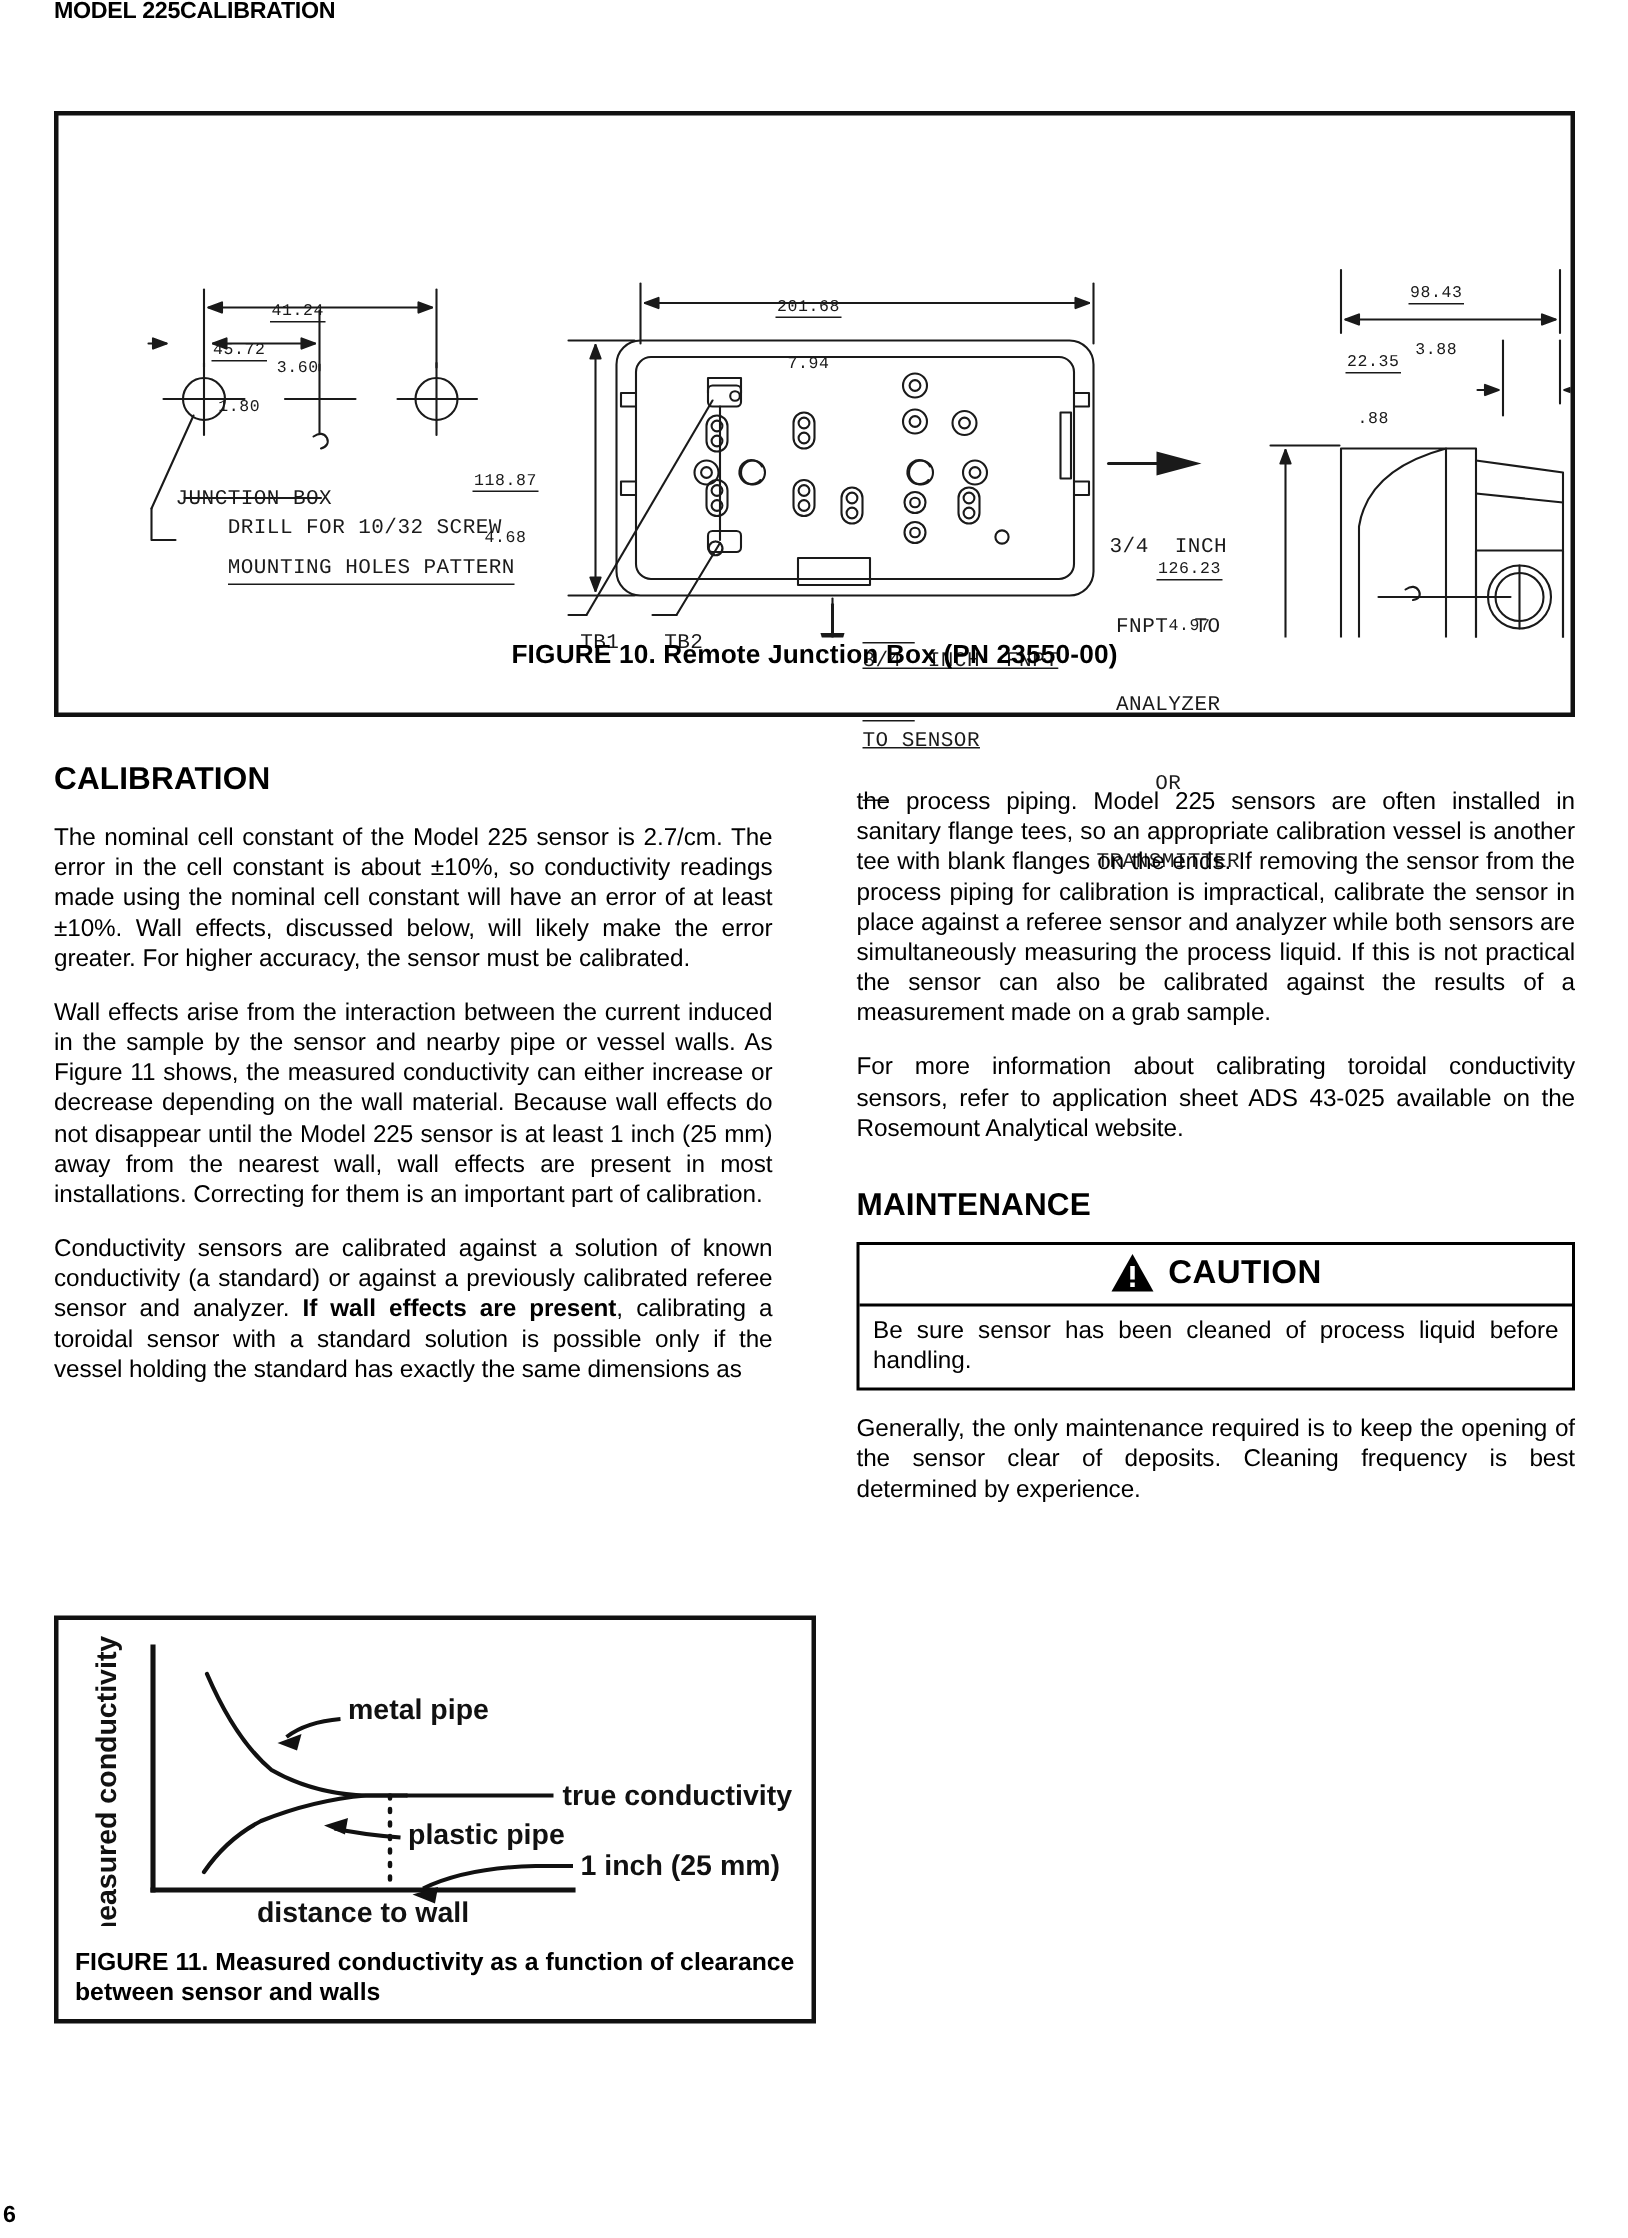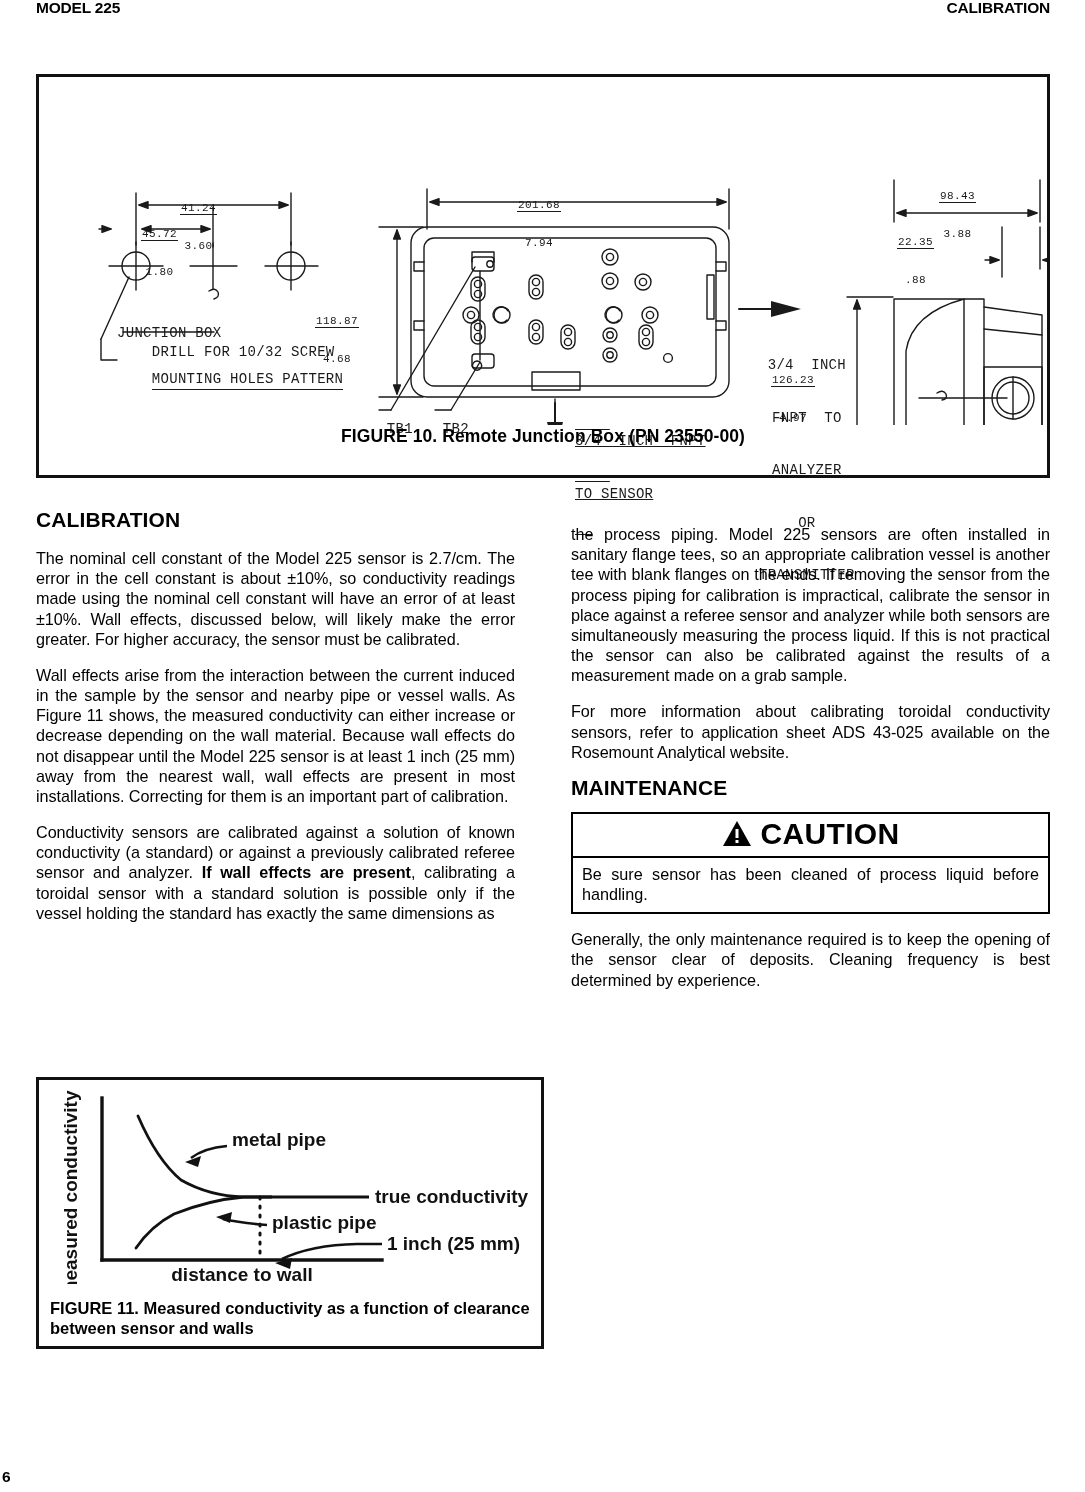--- a/index.html
+++ b/index.html
@@ -17,21 +17,21 @@
   }
 
   
   .page-header {
     position: absolute;
     top: 0px;
     left: 36px;
     right: 35px;
     height: 26px;
     display: flex;
-    justify-content: space-between;
+    justify-content: flex-start;
     align-items: flex-start;
   }
   .hdr-text {
     font-size: 15.5px;
     font-weight: bold;
     letter-spacing: -0.2px;
     line-height: 1;
   }
 
   
@@ -93,21 +93,21 @@
   .col-left  { left: 36px; }
   .col-right { left: 571px; }
 
   h2.sec {
     font-size: 21px;
     font-weight: bold;
     margin: 0 0 14px 0;
     letter-spacing: 0.1px;
   }
   h2.sec.maint {
-    margin: 14px 0 12px 0;
+    margin: 30px 0 12px 0;
   }
   p.body {
     font-size: 16.2px;
     line-height: 1.245;
     margin: 16px 0 13px 0;
     text-align: justify;
     letter-spacing: -0.05px;
   }
   p.body b { font-weight: bold; }
 
@@ -120,21 +120,21 @@
   .caution-head {
     border-bottom: 2.5px solid #000;
     text-align: center;
     padding: 5px 0 7px 0;
     display: flex;
     align-items: center;
     justify-content: center;
     gap: 9px;
   }
   .caution-title {
-    font-size: 30px;
+    font-size: 22px;
     font-weight: bold;
     letter-spacing: 0.3px;
     line-height: 1;
   }
   .warn-tri { display: block; }
   .caution-body {
     padding: 6px 9px 8px 9px;
     font-size: 16.2px;
     line-height: 1.245;
     text-align: justify;
@@ -390,21 +390,21 @@
   </div>
   <div class="note" style="left:369px; top:326px;">
     <span>TB2</span>
   </div>
 
   <div class="note" style="left:536px; top:321px;text-decoration:underline;">
     <div>3/4  INCH  FNPT</div>
     <div>TO SENSOR</div>
   </div>
 
-  <div class="note" style="left:692px; top:245px; text-align:center;margin-left:28px;">
+  <div class="note" style="left:692px; top:245px; text-align:center;">
     <div>3/4  INCH</div>
     <div>FNPT  TO</div>
     <div>ANALYZER</div>
     <div>OR</div>
     <div>TRANSMITTER</div>
   </div>
 
   <div class="fig10-caption">FIGURE 10.  Remote Junction Box (PN 23550-00)</div>
 </div>
 

